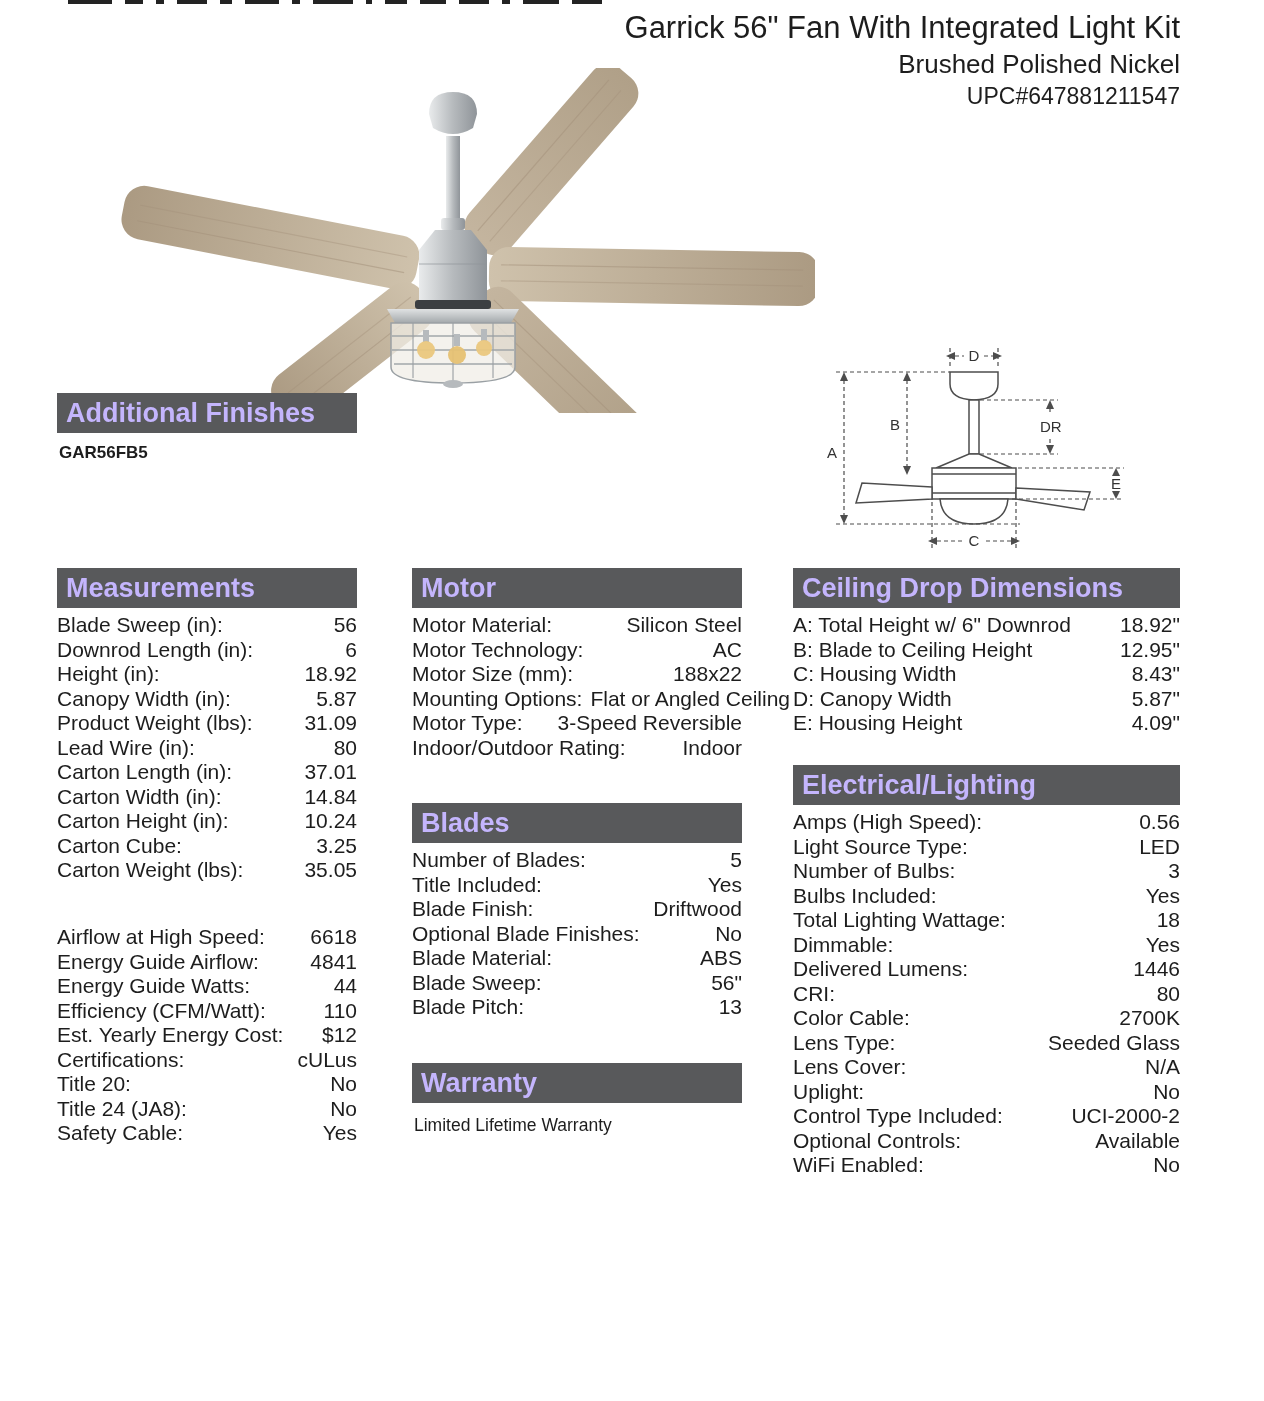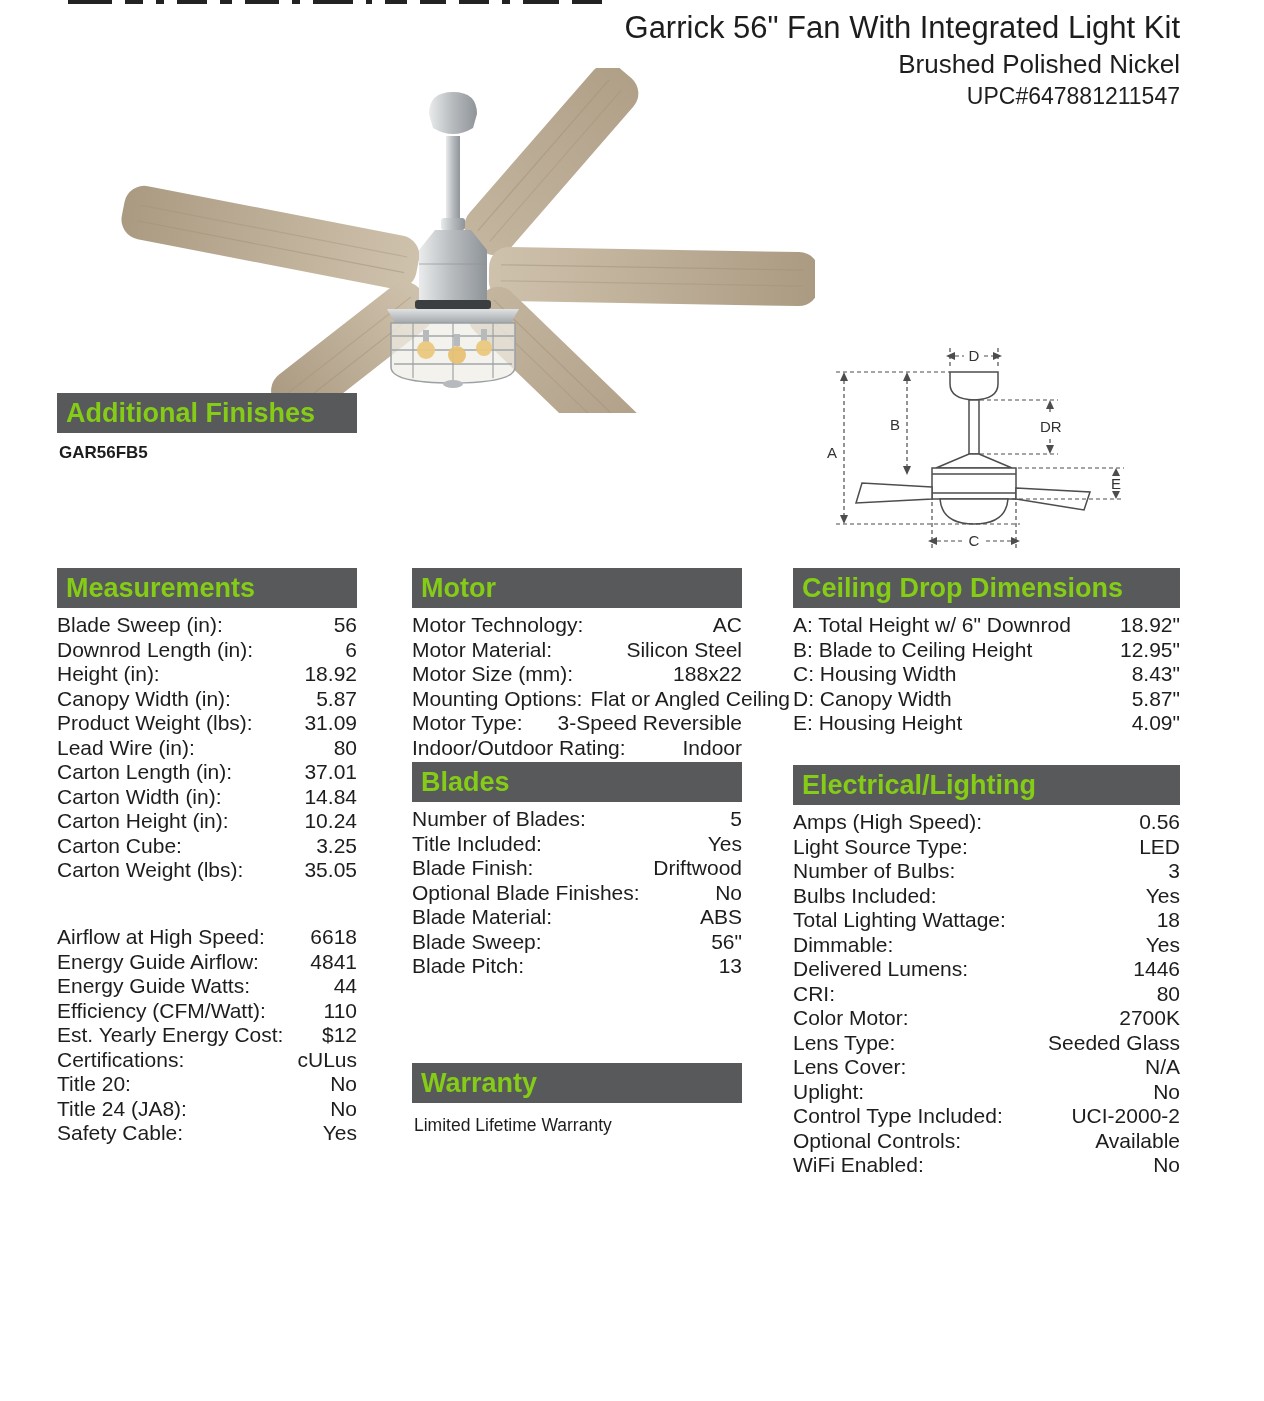--- a/index.html
+++ b/index.html
@@ -15,38 +15,38 @@
   .title{font-size:31px;line-height:40px;}
   .finish{font-size:26px;line-height:32px;}
   .upc{font-size:23px;line-height:33px;}
 
   
   .fan-wrap{position:absolute;left:95px;top:68px;width:720px;height:345px;}
   .diagram-wrap{position:absolute;left:822px;top:342px;width:335px;height:215px;}
 
   
   .section{position:absolute;box-sizing:border-box;}
-  .sec-header{background:#58595B;color:#84cc16;font-weight:bold;font-size:27px;line-height:40px;
+  .sec-header{background:#58595B;color:#c4b5fd;font-weight:bold;font-size:27px;line-height:40px;
               height:40px;padding:0 9px;box-sizing:border-box;white-space:nowrap;overflow:hidden;}
   .spec-rows{margin-top:5px;}
   .spec-row{display:flex;justify-content:space-between;font-size:21px;line-height:24.5px;}
   .spec-label{white-space:nowrap;}
   .spec-value{white-space:nowrap;text-align:right;padding-left:8px;}
   .model-code{font-weight:bold;font-size:17px;margin-top:10px;padding-left:2px;}
   .warranty-note{font-size:17.5px;margin-top:12px;padding-left:2px;}
 
   
   .col1{left:57px;width:300px;}
   .col2{left:412px;width:330px;}
   .col3{left:793px;width:387px;}
   .pos-addfin{top:393px;}
   .pos-meas{top:568px;}
   .pos-energy{top:920px;}
   .pos-motor{top:568px;}
-  .pos-blades{top:762px;}
+  .pos-blades{top:803px;}
   .pos-warranty{top:1063px;}
   .pos-ceiling{top:568px;}
   .pos-electrical{top:765px;}
 
   
   .dim{stroke:#4d4d4d;stroke-width:1.2;fill:none;stroke-dasharray:4 3;}
   .solid{stroke:#4d4d4d;stroke-width:1.5;fill:#fff;}
   .arr{fill:#4d4d4d;stroke:none;}
   .dlabel{font-family:"Liberation Sans",sans-serif;font-size:15px;fill:#333;}
 </style>
@@ -303,26 +303,26 @@
           <span class="spec-label">Safety Cable:</span>
           <span class="spec-value">Yes</span>
         </div>
       </div>
   </div>
 
   <div class="section col2 pos-motor">
     <div class="sec-header">Motor</div>
     <div class="spec-rows">
         <div class="spec-row">
+          <span class="spec-label">Motor Material:</span>
+          <span class="spec-value">Silicon Steel</span>
+        </div>
+        <div class="spec-row">
           <span class="spec-label">Motor Technology:</span>
           <span class="spec-value">AC</span>
-        </div>
-        <div class="spec-row">
-          <span class="spec-label">Motor Material:</span>
-          <span class="spec-value">Silicon Steel</span>
         </div>
         <div class="spec-row">
           <span class="spec-label">Motor Size (mm):</span>
           <span class="spec-value">188x22</span>
         </div>
         <div class="spec-row">
           <span class="spec-label">Mounting Options:</span>
           <span class="spec-value">Flat or Angled Ceiling</span>
         </div>
         <div class="spec-row">
@@ -430,21 +430,21 @@
         </div>
         <div class="spec-row">
           <span class="spec-label">Delivered Lumens:</span>
           <span class="spec-value">1446</span>
         </div>
         <div class="spec-row">
           <span class="spec-label">CRI:</span>
           <span class="spec-value">80</span>
         </div>
         <div class="spec-row">
-          <span class="spec-label">Color Motor:</span>
+          <span class="spec-label">Color Cable:</span>
           <span class="spec-value">2700K</span>
         </div>
         <div class="spec-row">
           <span class="spec-label">Lens Type:</span>
           <span class="spec-value">Seeded Glass</span>
         </div>
         <div class="spec-row">
           <span class="spec-label">Lens Cover:</span>
           <span class="spec-value">N/A</span>
         </div>

